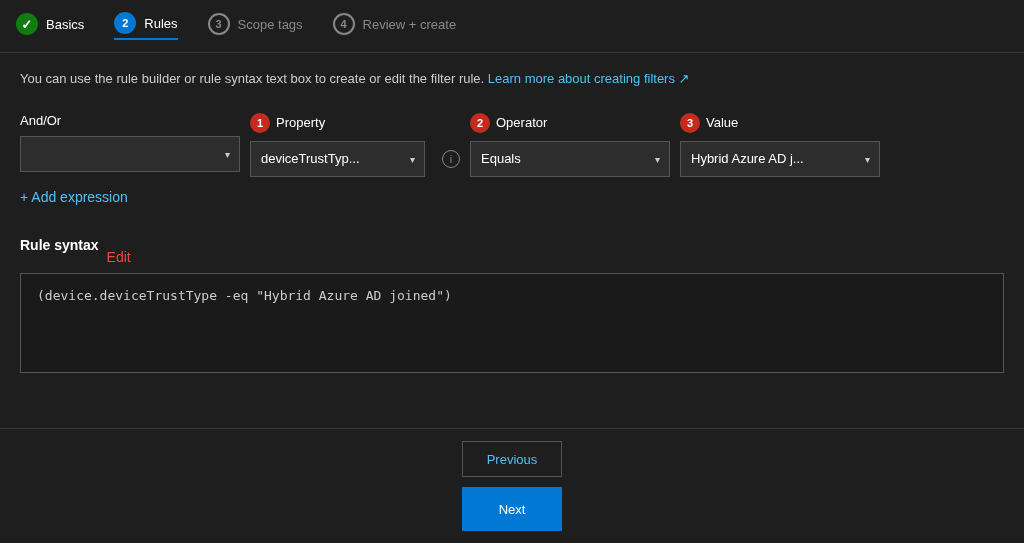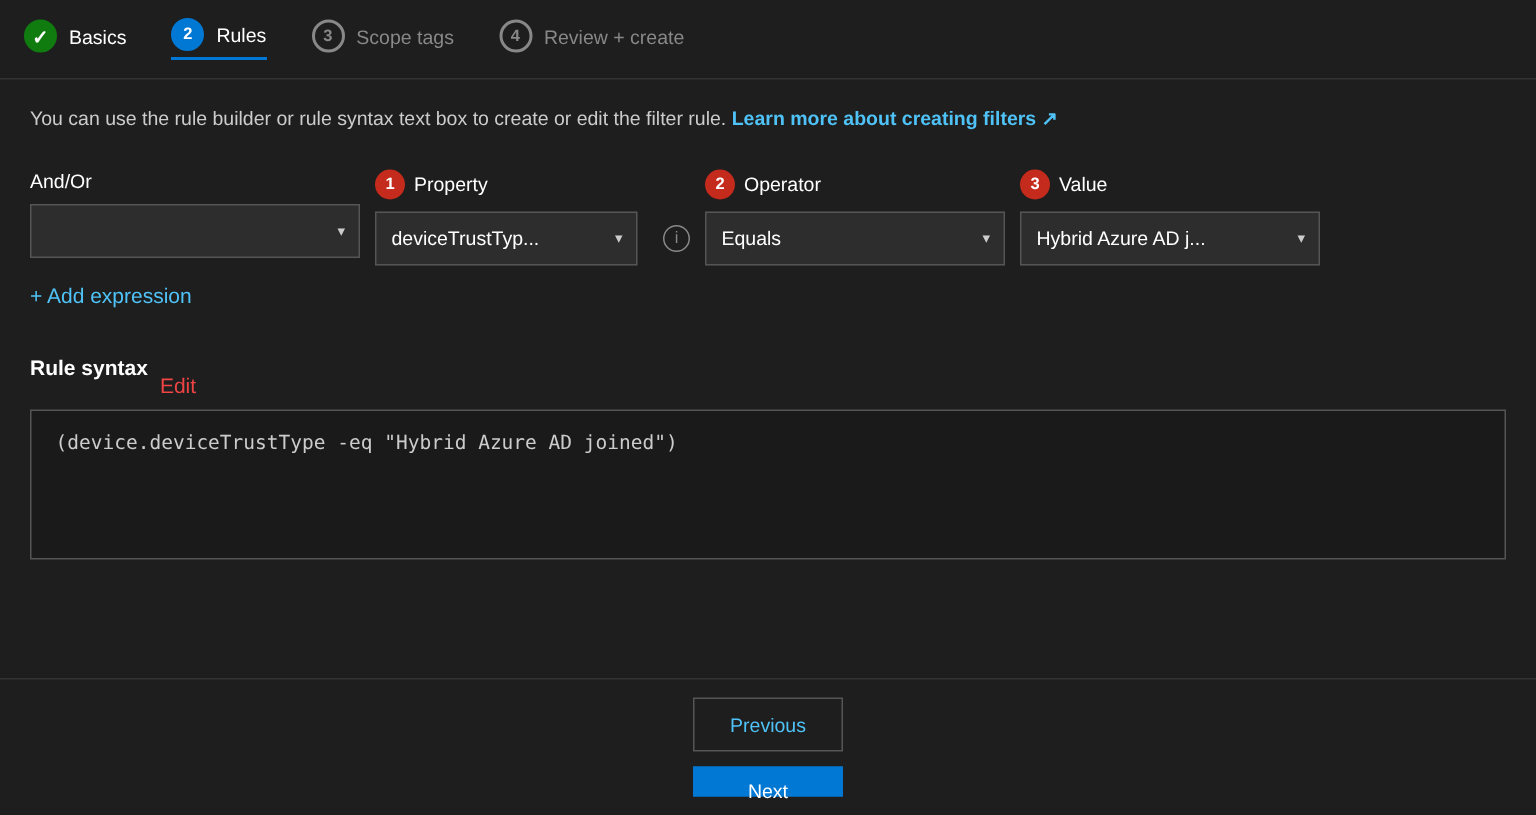--- a/index.html
+++ b/index.html
@@ -85,21 +85,20 @@
     .info-text {
       font-size: 13px;
       color: #cccccc;
       margin-bottom: 24px;
       line-height: 1.5;
     }
 
     .info-text a {
       color: #4fc3f7;
       text-decoration: none;
-      font-weight: bold;
     }
 
     
     .rule-builder {
       margin-bottom: 20px;
     }
 
     .rule-columns {
       display: flex;
       align-items: flex-start;
@@ -289,21 +288,21 @@
     }
 
     .btn-next {
       background: #0078d4;
       border: 1px solid #0078d4;
       color: white;
       padding: 8px 24px;
       font-size: 13px;
       cursor: pointer;
       min-width: 100px;
-      height: 20px;
+      height: 44px;
     }
 
     .content-wrapper {
       position: relative;
       flex: 1;
     }
   </style>
 </head>
 <body>
 

